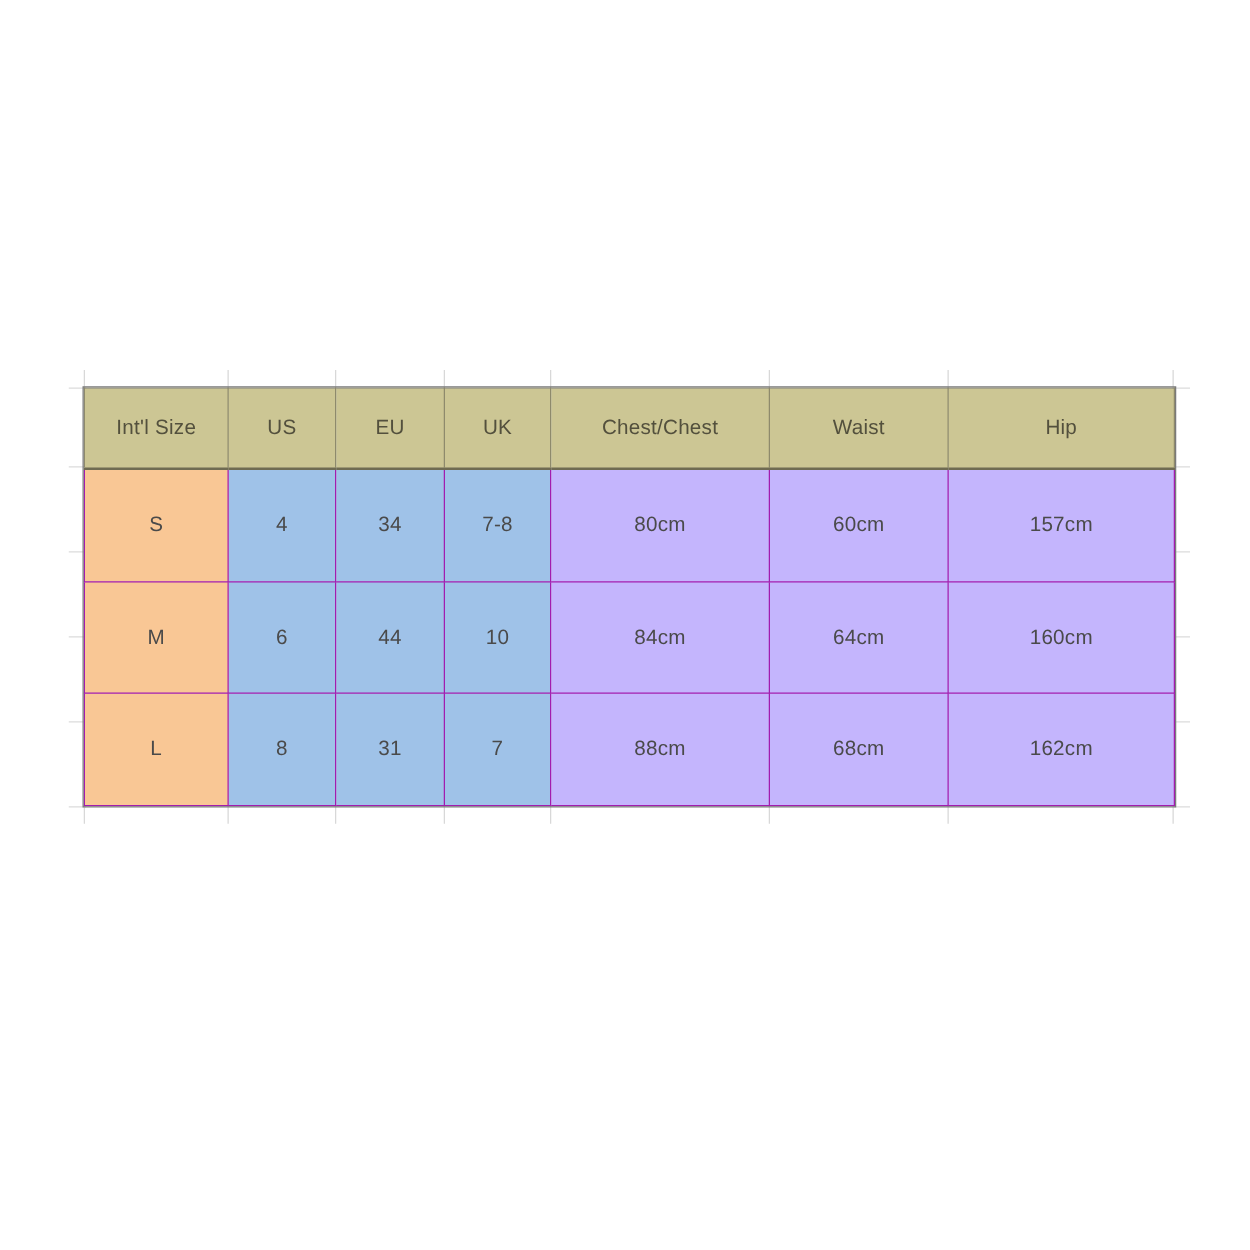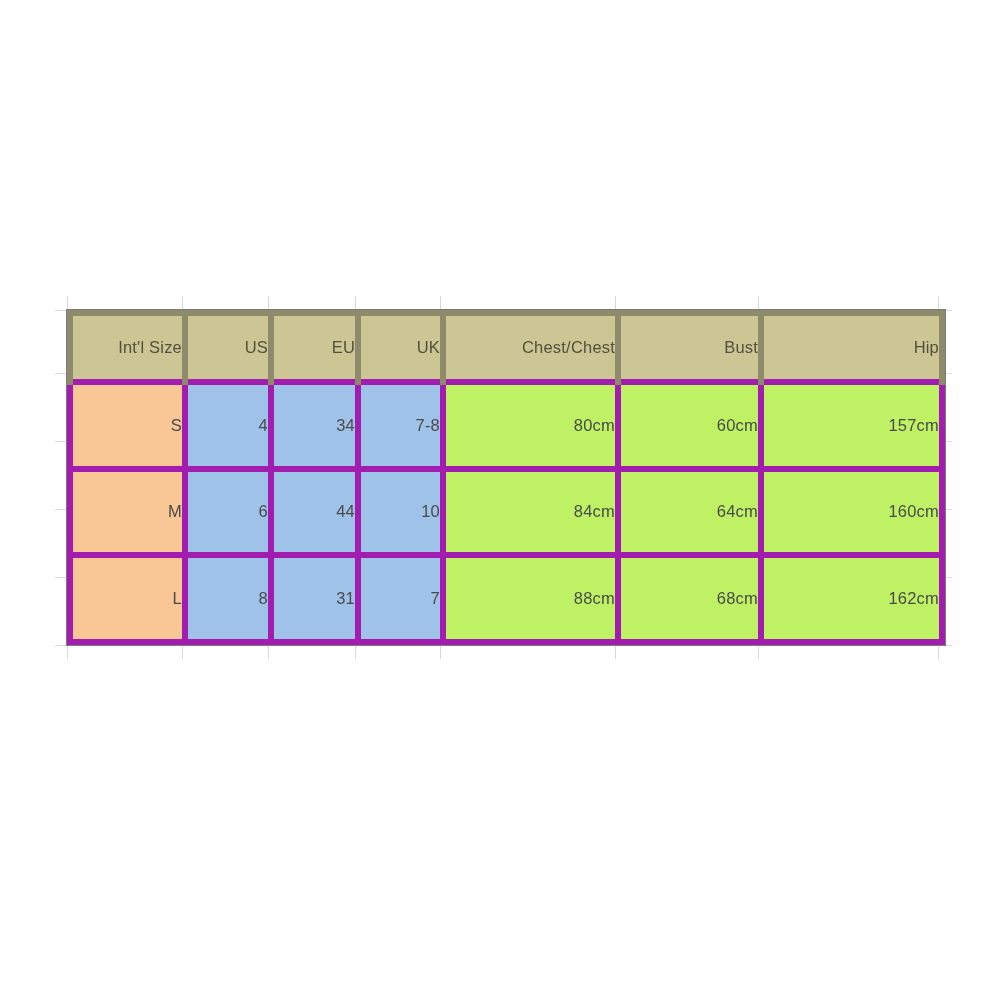--- a/index.html
+++ b/index.html
@@ -48,22 +48,22 @@
 
   table.size-table {
     border-collapse: collapse;
     table-layout: fixed;
     width: 872px;
     height: 335px;
   }
 
   table.size-table td,
   table.size-table th {
-    border: 6px solid #a21caf;
-    text-align: right;
+    border: 1px solid #a21caf;
+    text-align: center;
     vertical-align: middle;
     font-weight: normal;
     padding: 0;
     color: #4a4a4a;
     font-size: 16.5px;
     letter-spacing: 0.2px;
   }
 
   
   tr.header-row th {
@@ -82,21 +82,21 @@
     background: #f9c795;
     border-color: #c8864a;
     color: #4a4a4a;
   }
   td.cell-num {
     background: #9fc2e8;
     border-color: #5a7fae;
     color: #37404d;
   }
   td.cell-meas {
-    background: #bef264;
+    background: #c4b5fd;
     border-color: #8a8a8a;
     color: #4a4a4a;
   }
 
   
   table.size-table {
     outline: 1px solid #7a7a7a;
   }
 
   
@@ -156,21 +156,21 @@
         <col class="c-waist">
         <col class="c-hip">
       </colgroup>
       <thead>
         <tr class="header-row">
           <th>Int'l Size</th>
           <th>US</th>
           <th>EU</th>
           <th>UK</th>
           <th>Chest/Chest</th>
-          <th>Bust</th>
+          <th>Waist</th>
           <th>Hip</th>
         </tr>
       </thead>
       <tbody>
         <tr class="data-row">
           <td class="cell-intl">S</td>
           <td class="cell-num">4</td>
           <td class="cell-num">34</td>
           <td class="cell-num">7-8</td>
           <td class="cell-meas">80cm</td>

